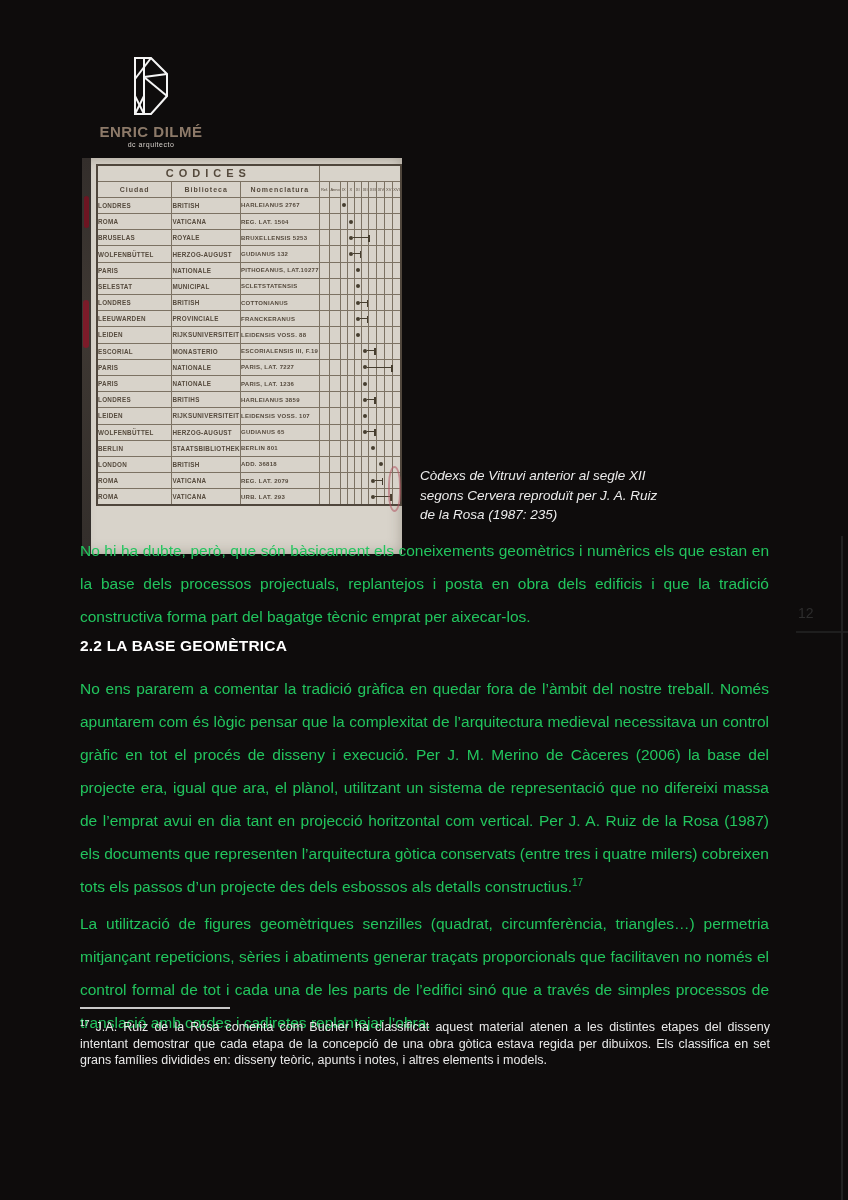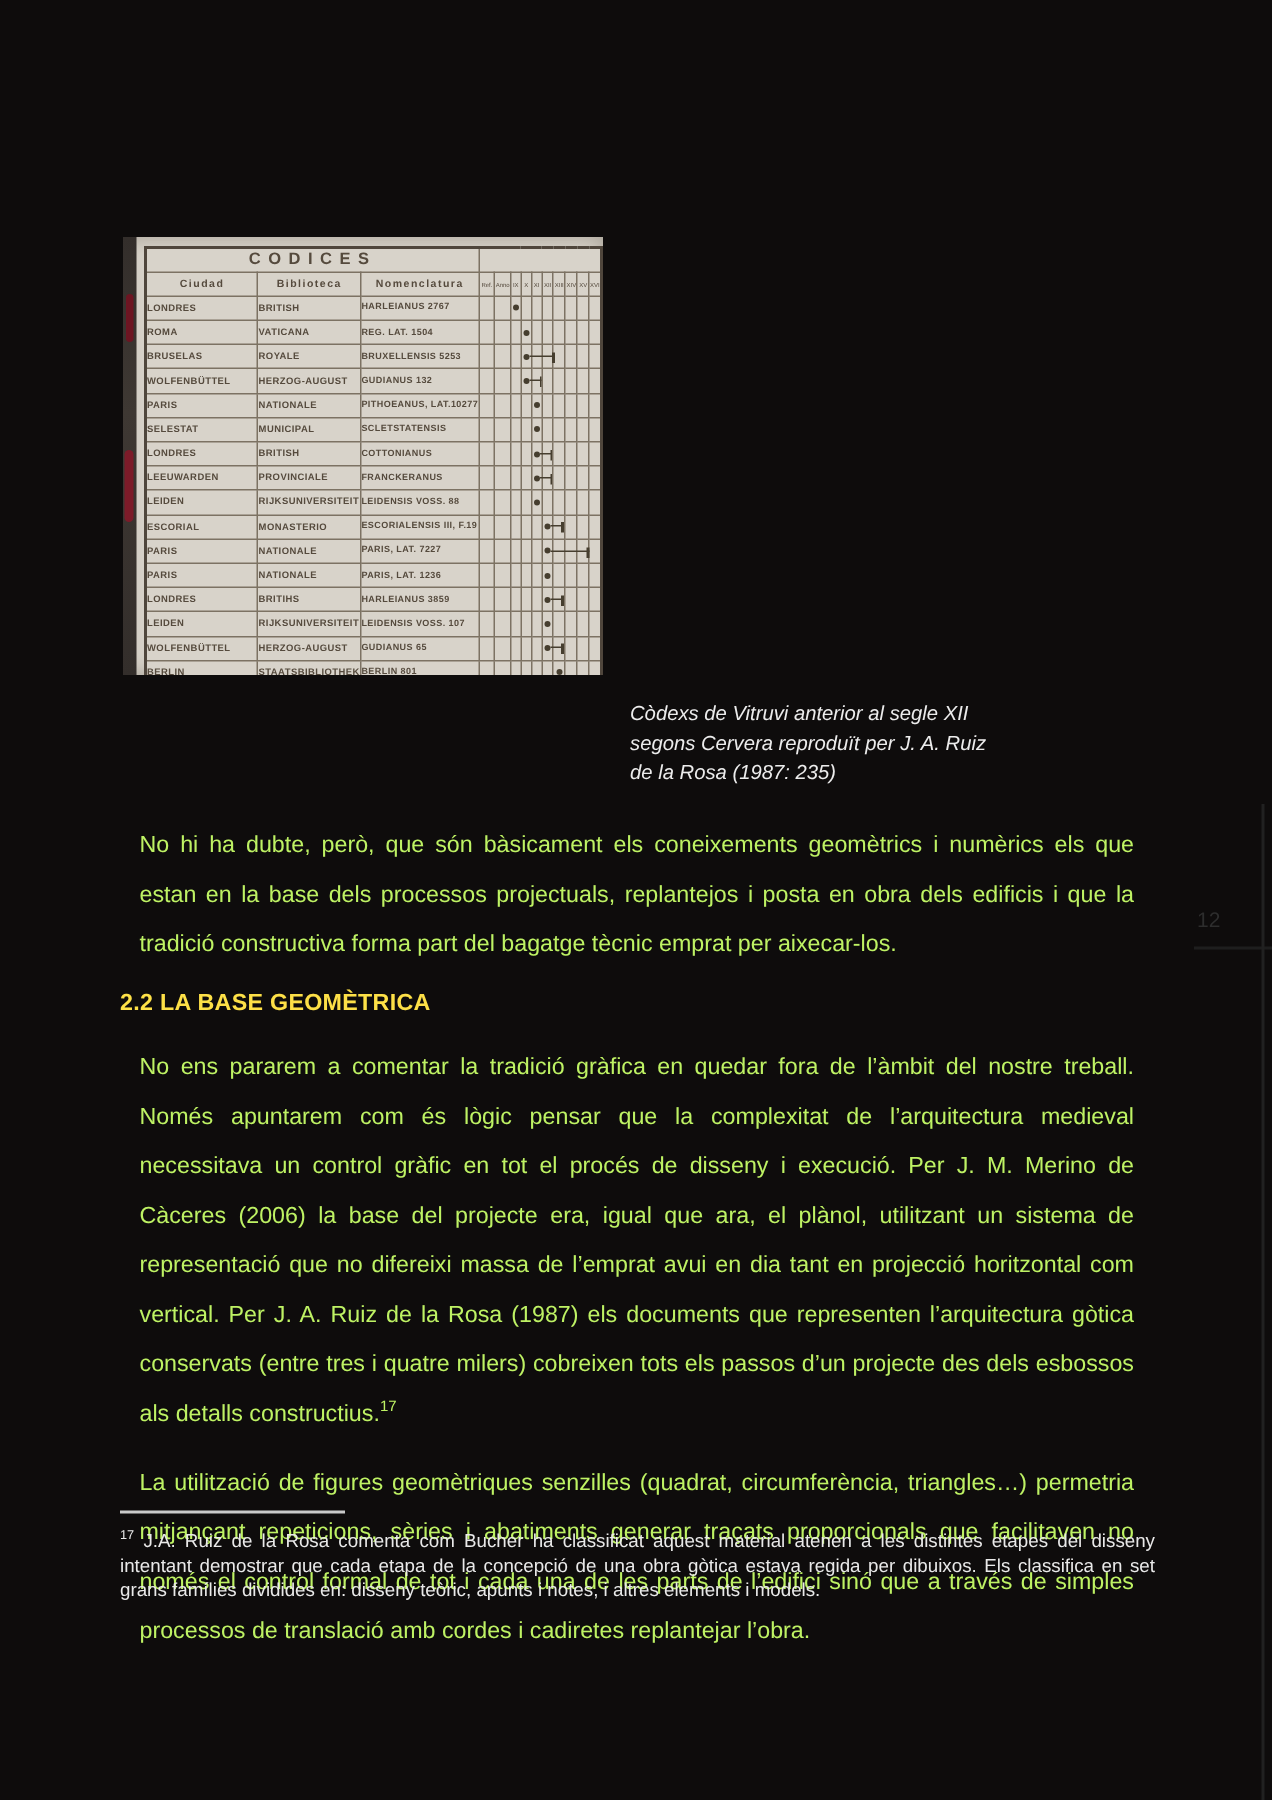--- a/index.html
+++ b/index.html
@@ -9,21 +9,21 @@
     font-family:"Liberation Sans", sans-serif;
     color:#f0f0f0;
   }
   
   .logo{position:absolute; left:96px; top:55px; width:110px; text-align:center;}
   .logo svg{display:block; margin:0 auto;}
   .logo-name{margin-top:4px; font-size:15px; font-weight:bold; letter-spacing:.5px; color:#8d7a69; white-space:nowrap;}
   .logo-tag{margin-top:1px; font-size:7px; letter-spacing:.5px; color:#d8d2cc;}
   
   .scan{
-    position:absolute; left:82px; top:158px; width:320px; height:292px;
+    position:absolute; left:82px; top:158px; width:320px; height:396px;
     background:#d8d3ca; overflow:hidden;
     box-shadow:inset 0 0 14px rgba(70,60,45,.35);
   }
   .scan-strip{position:absolute; left:0; top:0; width:9px; height:100%;
     background:linear-gradient(180deg,#332e2b,#3e3833 40%,#332e2b);}
   .mark-red1{position:absolute; left:2px; top:38px; width:5px; height:32px;
     background:#6d1522; border-radius:3px;}
   .mark-red2{position:absolute; left:1px; top:142px; width:6px; height:48px;
     background:#7c1b29; border-radius:4px;}
   .mark-pink{position:absolute; right:1px; top:308px; width:9px; height:42px;
@@ -49,41 +49,54 @@
     border-radius:50%; background:#463e2f;}
   .arr{position:absolute; left:calc(50% + 2px); top:calc(50% - .7px); height:0;
     border-top:1.4px solid #463e2f;}
   .arr::after{content:''; position:absolute; right:0; top:-3px; width:1.4px; height:7px; background:#463e2f;}
   
   .caption{position:absolute; left:420px; top:466px; width:340px;
     font-size:13.5px; line-height:19.5px; color:#ececec;}
   .caption span{display:block;font-style:italic;}
   
   .textblock{position:absolute; left:80px; top:534px; width:689px;}
-  .textblock p{margin:13px; font-size:15.5px; line-height:33px; text-align:justify; color:#bef264;}
+  .textblock p{margin:0; font-size:15.5px; line-height:33px; text-align:justify; color:#22c55e;}
   .textblock p sup{font-size:10px; line-height:0;}
-  h2.sect{margin:3px 0 0 0; font-size:15.5px; font-weight:bold; color:#fde047;
+  h2.sect{margin:3px 0 0 0; font-size:15.5px; font-weight:bold; color:#ffffff;
     line-height:20px; letter-spacing:.2px;}
   .p2{margin-top:16px !important;}
   .p3{margin-top:4px !important;}
   
   .footnote{position:absolute; left:80px; top:1000px; width:690px;}
   .fn-rule{width:150px; height:0; border-top:2px solid #c9c9c9; margin:7px 0 6px 0;}
   .fn-text{margin:0; font-size:12.5px; line-height:16.5px; text-align:justify; color:#e9e9e9;}
   .fn-text sup{font-size:8.5px;}
   
   .pnum{position:absolute; left:798px; top:605px; font-size:14px; font-weight:normal; color:#2d2d2d;}
   .pnum-rule{position:absolute; left:796px; top:631px; width:52px; height:2px; background:#1e1e1e;}
   .edge-rule{position:absolute; left:841px; top:536px; width:2px; height:664px; background:#212121;}
 </style>
 </head>
 <body>
 
 <div class="page">
 
+  <div class="logo">
+    <svg width="40" height="64" viewBox="0 0 40 64" fill="none" stroke="#f5f5f5" stroke-width="2">
+      <path d="M4 3 H20 L36 19 V41 L20 59 H4 Z"></path>
+      <path d="M13 3 V59"></path>
+      <path d="M4 24 L20 3"></path>
+      <path d="M13 22 L36 41"></path>
+      <path d="M4 41 L13 59"></path>
+      <path d="M4 59 L13 41"></path>
+      <path d="M13 22 L36 19"></path>
+    </svg>
+    <div class="logo-name">ENRIC DILMÉ</div>
+    <div class="logo-tag">dc arquitecto</div>
+  </div>
 
   <div class="scan">
     <div class="scan-inner">
         <table class="cod">
           <tbody>
             <tr>
               <td colspan="3" class="cod-title">CODICES</td>
               <td colspan="10"></td>
             </tr>
             <tr>

